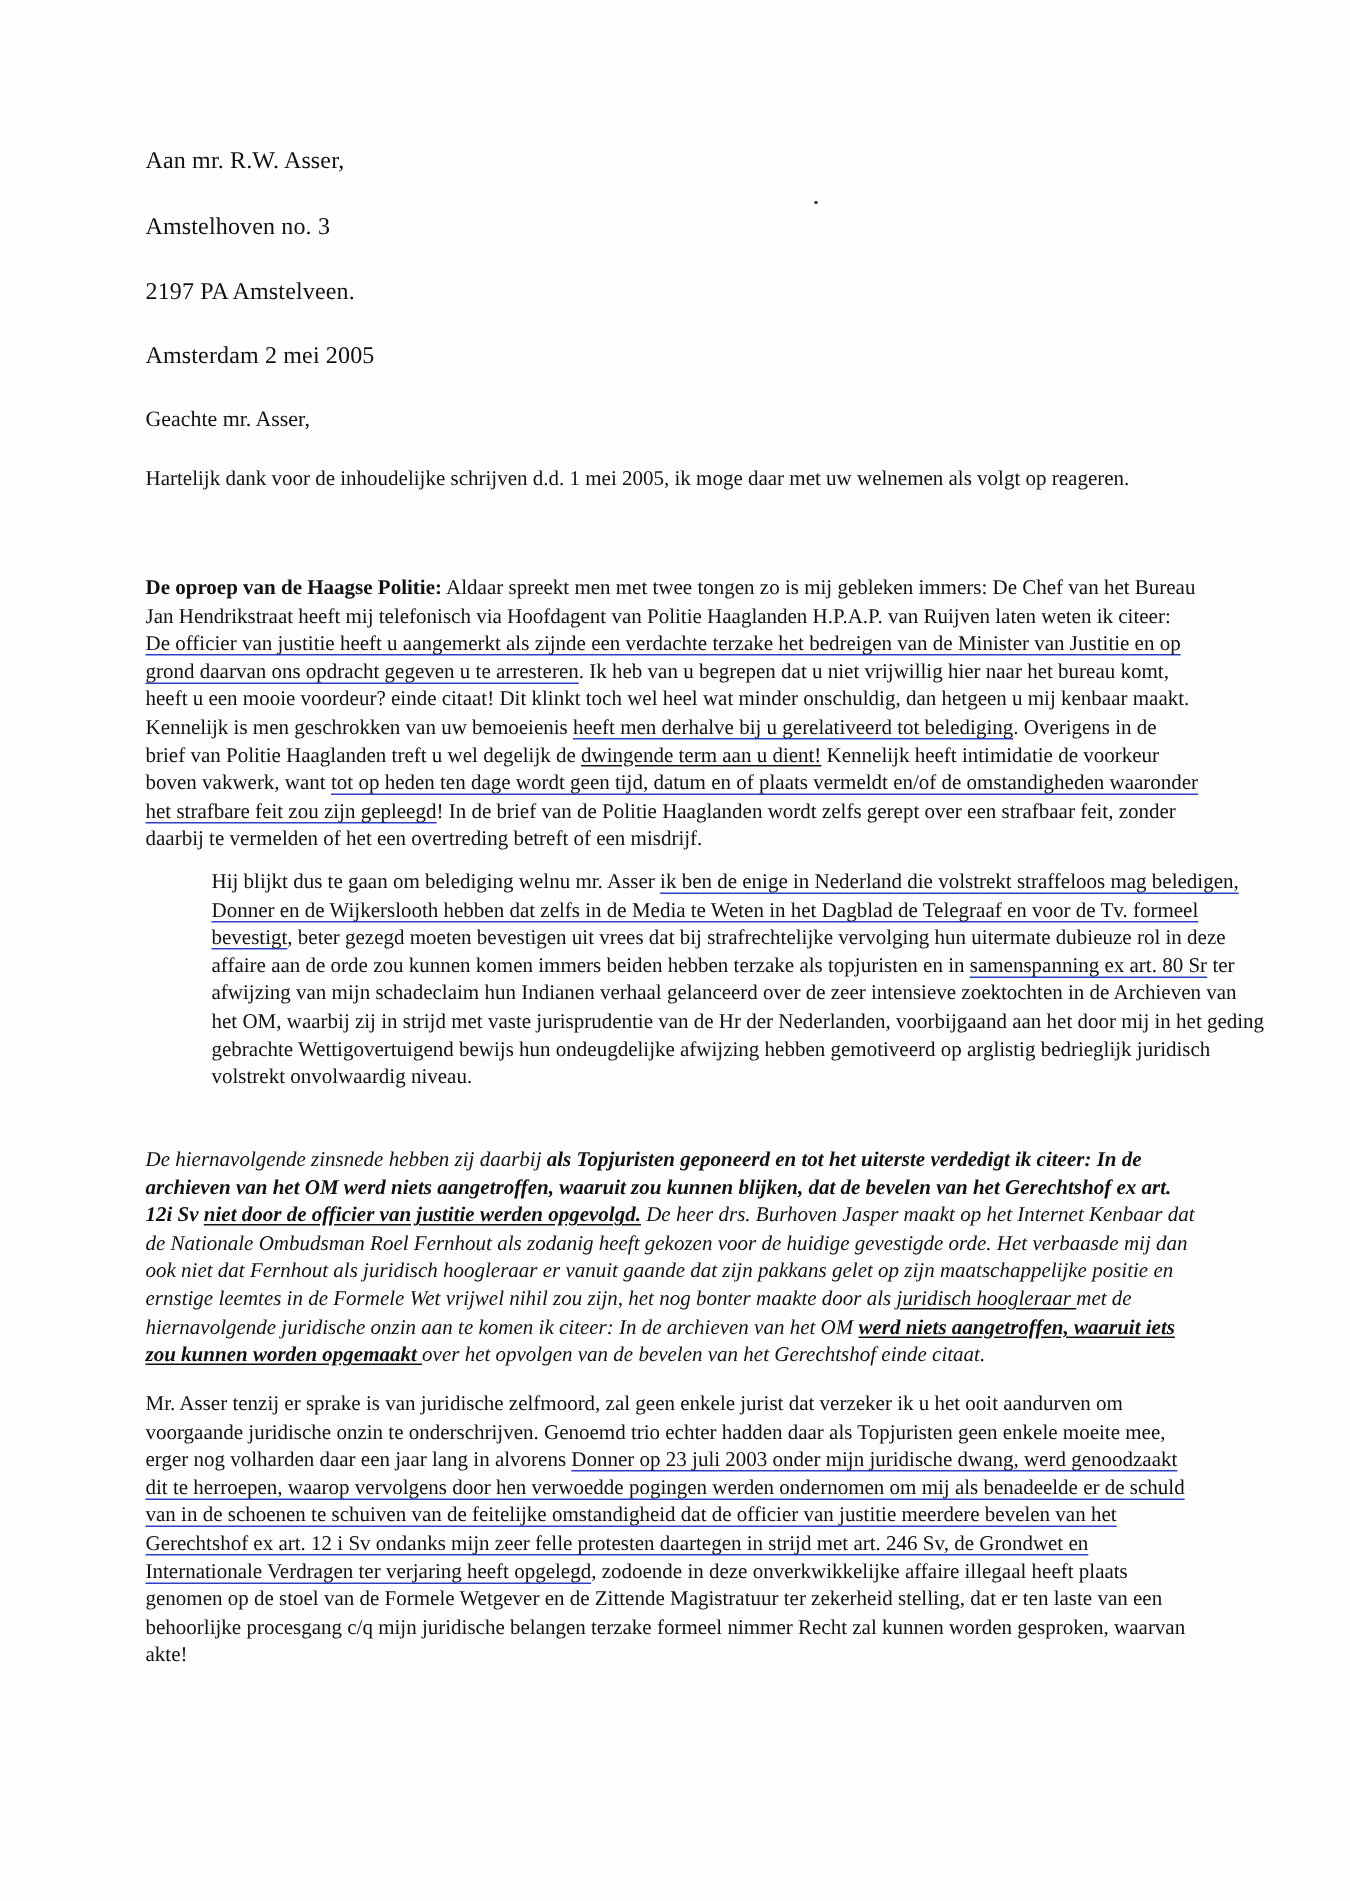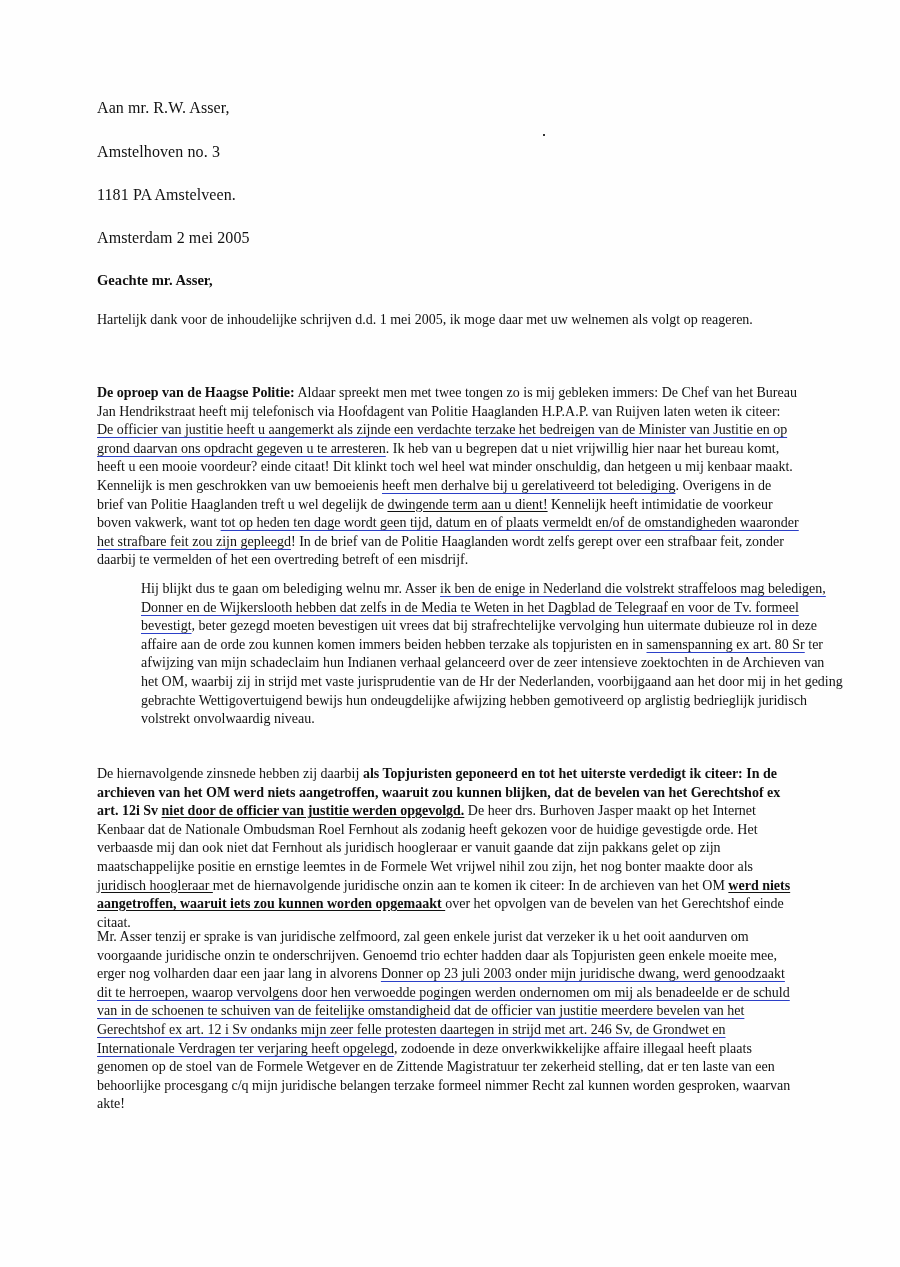--- a/index.html
+++ b/index.html
@@ -7,48 +7,48 @@
       width: 900px; height: 1267px; position: relative; overflow: hidden;
       font-family: "Liberation Serif", "DejaVu Serif", serif;
       color: #111111;
     }
     .page { position: absolute; left: 0; top: 0; width: 900px; height: 1267px; background: #fefefe; }
     .addr { position: absolute; left: 97px; font-size: 16px; letter-spacing: 0.1px; }
     .addr-1 { top: 99px; }
     .addr-2 { top: 143px; text-align: center; }
     .addr-3 { top: 186px; }
     .addr-4 { top: 229px; }
-    .salutation { position: absolute; left: 97px; top: 272px; font-size: 14.6px; font-weight: bold; }
+    .salutation { position: absolute; left: 97px; top: 272px; font-size: 14.6px; }
     .body {
       position: absolute; left: 97px; width: 702px;
       font-size: 14px; line-height: 18.6px;
     }
     .p1 { top: 311px; }
     .p2 { top: 384px; }
     .p3 { top: 580px; margin-left: 44px; }
-    .p4 { top: 765px; }
+    .p4 { top: 765px; font-style: italic; }
     .p5 { top: 928px; }
     .body p { margin: 0; text-align: left; }
     b { font-weight: bold; }
     .ink {
       text-decoration: underline; text-decoration-color: #2b3fc8;
       text-decoration-thickness: 1.2px; text-underline-offset: 3px;
     }
     .ul-black { text-decoration: underline; text-decoration-color: #111; text-underline-offset: 2px; }
     .speck { position: absolute; left: 543px; top: 134px; width: 2px; height: 2px; background: #333; }
   </style>
 </head>
 <body>
 
 <div class="page">
   <div class="speck"></div>
 
   <div class="addr addr-1">Aan mr. R.W. Asser,</div>
   <div class="addr addr-2">Amstelhoven no. 3</div>
-  <div class="addr addr-3">1181 PA Amstelveen.</div>
+  <div class="addr addr-3">2197 PA Amstelveen.</div>
   <div class="addr addr-4">Amsterdam 2 mei 2005</div>
 
   <div class="salutation">Geachte mr. Asser,</div>
 
   <div class="body p1">
     <p><span>Hartelijk dank voor de inhoudelijke schrijven d.d. 1 mei 2005, ik moge daar met uw welnemen als volgt op reageren.</span></p>
   </div>
 
   <div class="body p2">
     <p><b>De oproep van de Haagse Politie:</b><span> Aldaar spreekt men met twee tongen zo is mij gebleken immers:  De Chef van het Bureau Jan Hendrikstraat heeft mij telefonisch via Hoofdagent van Politie Haaglanden H.P.A.P. van Ruijven laten weten ik citeer:  </span><span class="ink">De officier van justitie heeft u aangemerkt als zijnde een verdachte terzake het bedreigen van de Minister van Justitie en op grond daarvan ons opdracht gegeven u te arresteren</span><span>. Ik heb van u begrepen dat u niet vrijwillig hier naar het bureau komt, heeft u een mooie voordeur? einde citaat! Dit klinkt toch wel heel wat minder onschuldig, dan hetgeen u mij kenbaar maakt. Kennelijk is men geschrokken van uw bemoeienis </span><span class="ink">heeft men derhalve bij u gerelativeerd tot belediging</span><span>. Overigens in de brief van Politie Haaglanden treft u wel degelijk de </span><span class="ul-black">dwingende term aan u dient!</span><span> Kennelijk heeft intimidatie de voorkeur boven vakwerk, want </span><span class="ink">tot op heden ten dage wordt geen tijd, datum en of plaats vermeldt en/of de omstandigheden waaronder het strafbare feit zou zijn gepleegd</span><span>! In de brief van de Politie Haaglanden wordt zelfs gerept over een strafbaar feit, zonder daarbij te vermelden of het een overtreding betreft of een misdrijf.</span></p>

